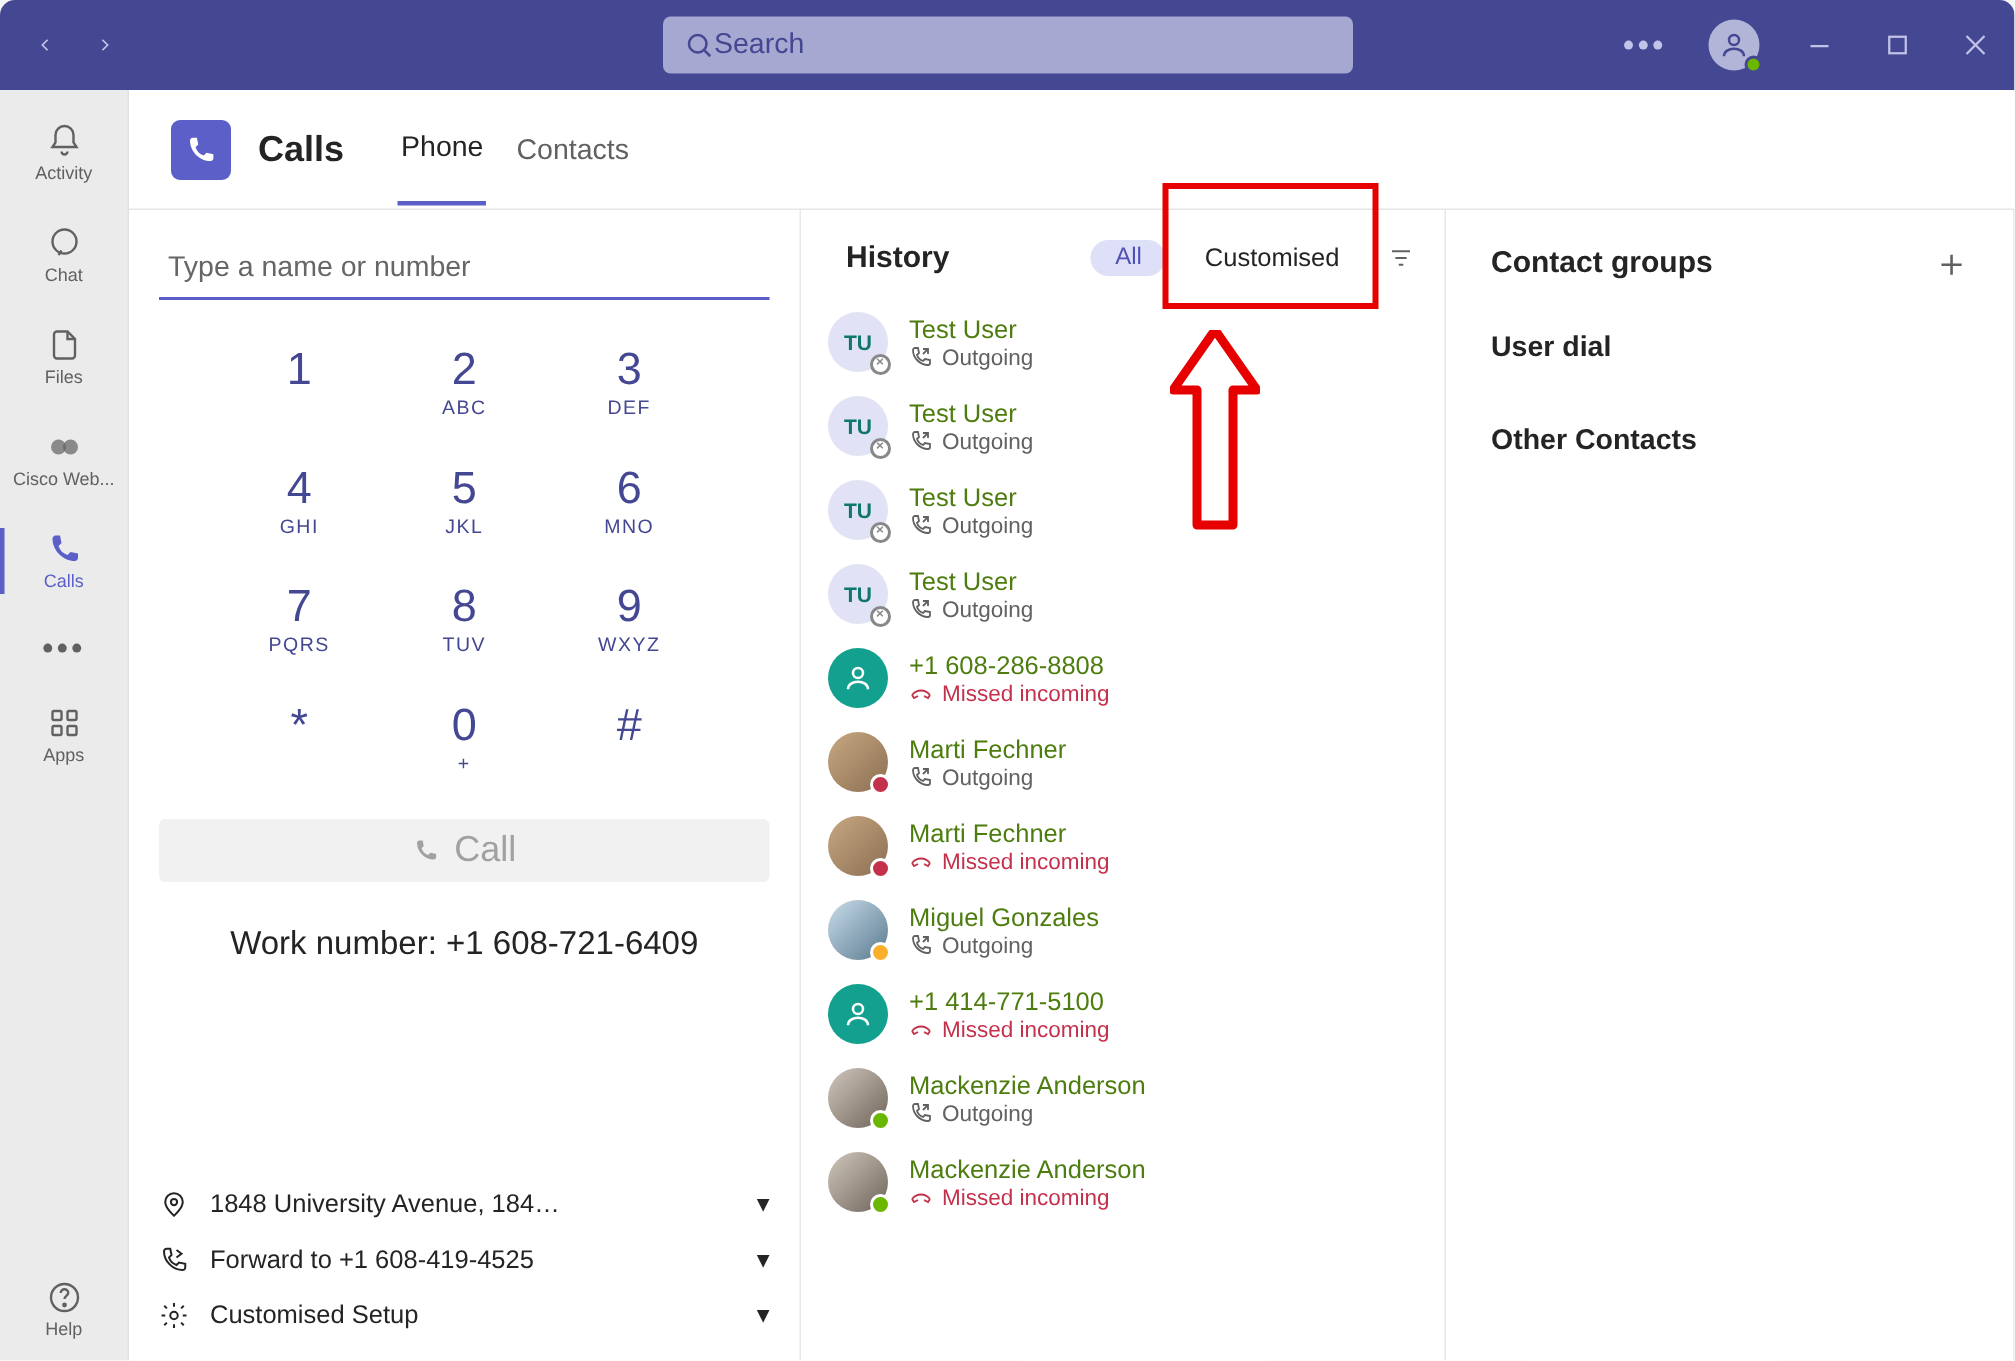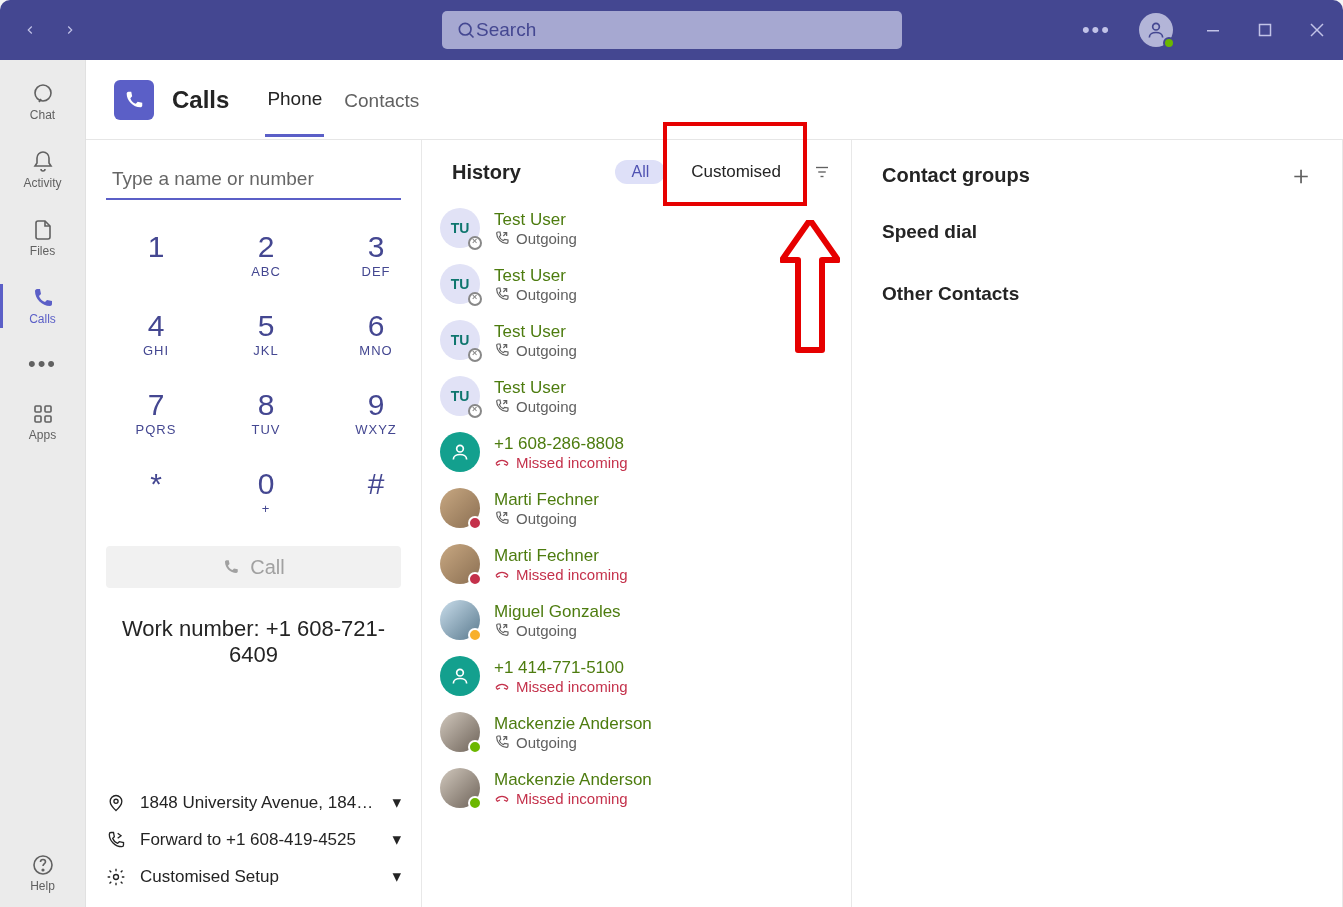--- a/index.html
+++ b/index.html
@@ -109,21 +109,21 @@
     font-size: 19px; color: #616161; padding: 26px 2px 24px; cursor: pointer;
   }
   .htab.active { color: #242424; border-bottom: 3px solid #5b5fc7; font-weight: 500; }
 
   .panes { flex: 1; display: flex; min-height: 0; }
   .pane {
     border-right: 1px solid #e8e8e8;
     display: flex; flex-direction: column;
     min-height: 0;
   }
-  .pane-left { width: 336px; padding: 20px 20px 0; }
+  .pane-left { width: 448px; padding: 20px 20px 0; }
   .pane-mid { width: 430px; }
   .pane-right { flex: 1; }
 
   
   .name-input {
     width: 100%; font-size: 19px; padding: 8px 6px;
     border: none; border-bottom: 2px solid #5b5fc7;
     outline: none; background: transparent;
   }
   .name-input::placeholder { color: #666; }
@@ -133,21 +133,21 @@
     width: 320px; margin: 30px auto 0;
     text-align: center;
   }
   .key { cursor: pointer; }
   .key .digit { font-size: 30px; color: #444791; font-weight: 400; }
   .key .letters { font-size: 13px; color: #444791; letter-spacing: 1px; }
   .call-btn {
     margin-top: 30px; width: 100%; height: 42px;
     background: #f1f1f1; border: none; border-radius: 4px;
     display: flex; align-items: center; justify-content: center; gap: 10px;
-    font-size: 20px; color: #a1a1a1; cursor: pointer;
+    font-size: 24px; color: #a1a1a1; cursor: pointer;
   }
   .work-number {
     margin-top: 28px; text-align: center; font-size: 22px; color: #242424;
   }
   .pane-left-bottom {
     margin-top: auto; padding-bottom: 20px;
     display: flex; flex-direction: column; gap: 16px;
   }
   .setting-row {
     display: flex; align-items: center; gap: 14px;
@@ -275,43 +275,52 @@
     </span>
   </div>
 </div>
 
 <div class="main">
 
   <div class="siderail">
     <div class="rail-item">
       <span class="icon">
           <svg width="24" height="24" viewBox="0 0 24 24" fill="none" stroke="currentColor" stroke-width="1.6">
-            <circle cx="12" cy="11" r="8"></circle>
-            <path d="M8 20l2-3"></path>
+            <path d="M6 8a6 6 0 0112 0v5l2 3H4l2-3V8z"></path>
+            <path d="M10 19a2 2 0 004 0"></path>
           </svg>
         </span>
-      <span>Chat</span>
+      <span>Activity</span>
     </div>
     <div class="rail-item">
       <span class="icon">
           <svg width="24" height="24" viewBox="0 0 24 24" fill="none" stroke="currentColor" stroke-width="1.6">
-            <path d="M6 8a6 6 0 0112 0v5l2 3H4l2-3V8z"></path>
-            <path d="M10 19a2 2 0 004 0"></path>
+            <circle cx="12" cy="11" r="8"></circle>
+            <path d="M8 20l2-3"></path>
           </svg>
         </span>
-      <span>Activity</span>
+      <span>Chat</span>
     </div>
     <div class="rail-item">
       <span class="icon">
           <svg width="24" height="24" viewBox="0 0 24 24" fill="none" stroke="currentColor" stroke-width="1.6">
             <path d="M14 3H7a2 2 0 00-2 2v14a2 2 0 002 2h10a2 2 0 002-2V8l-5-5z"></path>
             <path d="M14 3v5h5"></path>
           </svg>
         </span>
       <span>Files</span>
+    </div>
+    <div class="rail-item">
+      <span class="icon">
+          <svg width="24" height="24" viewBox="0 0 24 24" fill="currentColor">
+            <circle cx="8" cy="12" r="5" opacity="0.7"></circle>
+            <circle cx="16" cy="12" r="5" opacity="0.7"></circle>
+          </svg>
+        </span>
+      <span>Cisco Web...</span>
     </div>
     <div class="rail-item active">
       <span class="icon">
           <svg width="24" height="24" viewBox="0 0 24 24" fill="currentColor">
             <path d="M6 3c-1 0-2 1-2 2 0 8 7 15 15 15 1 0 2-1 2-2v-3l-5-1-2 2c-3-1-5-3-6-6l2-2-1-5H6z"></path>
           </svg>
         </span>
       <span>Calls</span>
     </div>
     <div class="rail-more">•••</div>
@@ -664,21 +673,21 @@
             </div>
           </div>
       </div>
 
       <div class="pane pane-right">
         <div class="cg-header">
           <div class="cg-title">Contact groups</div>
           <div class="plus-btn">＋</div>
         </div>
         <div class="cg-list">
-          <div class="cg-item">Speed dial</div>
+          <div class="cg-item">User dial</div>
           <div class="cg-item">Other Contacts</div>
         </div>
       </div>
     </div>
   </div>
 </div>
 
 <svg class="red-arrow" width="60" height="140">
   <polygon points="30,0 58,40 42,40 42,130 18,130 18,40 2,40" fill="none" stroke="#e60000" stroke-width="6" stroke-linejoin="round"></polygon>
 </svg>

